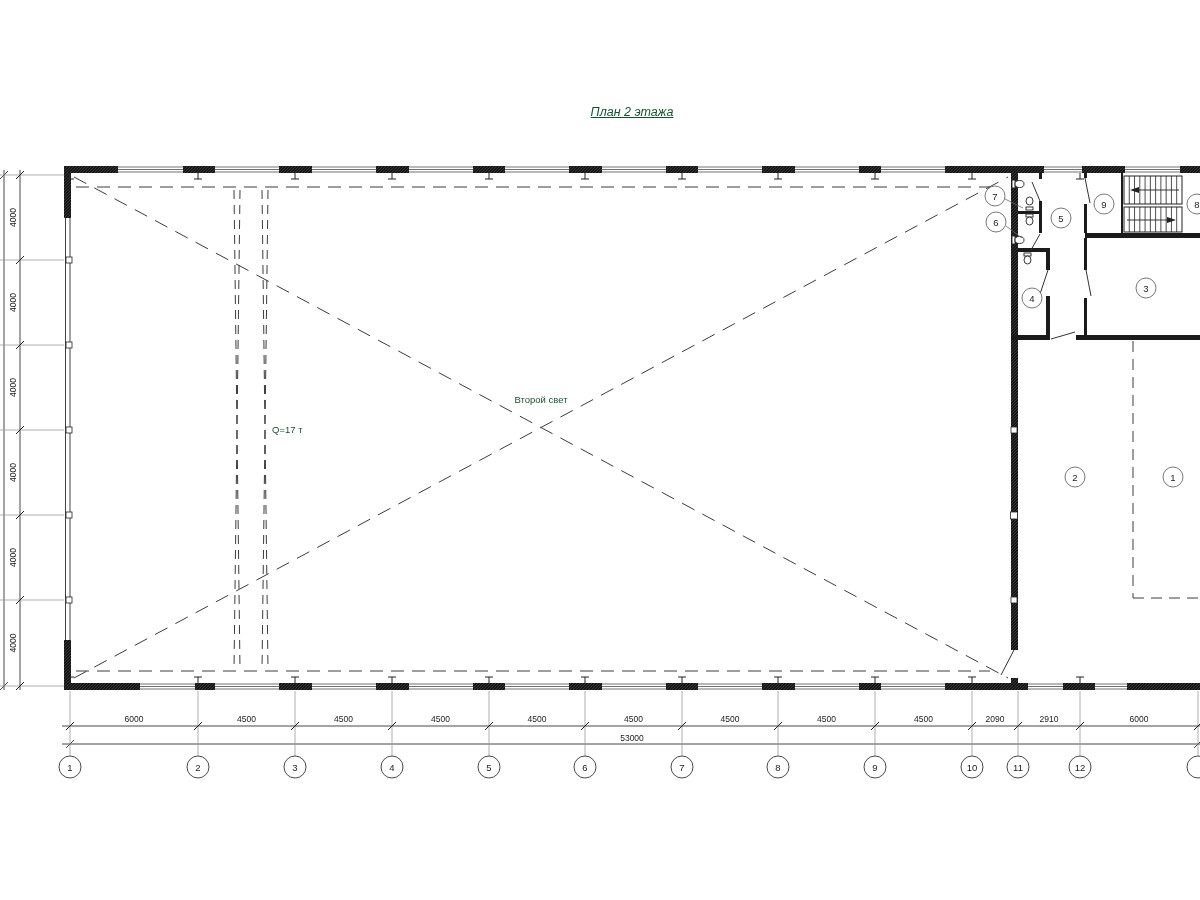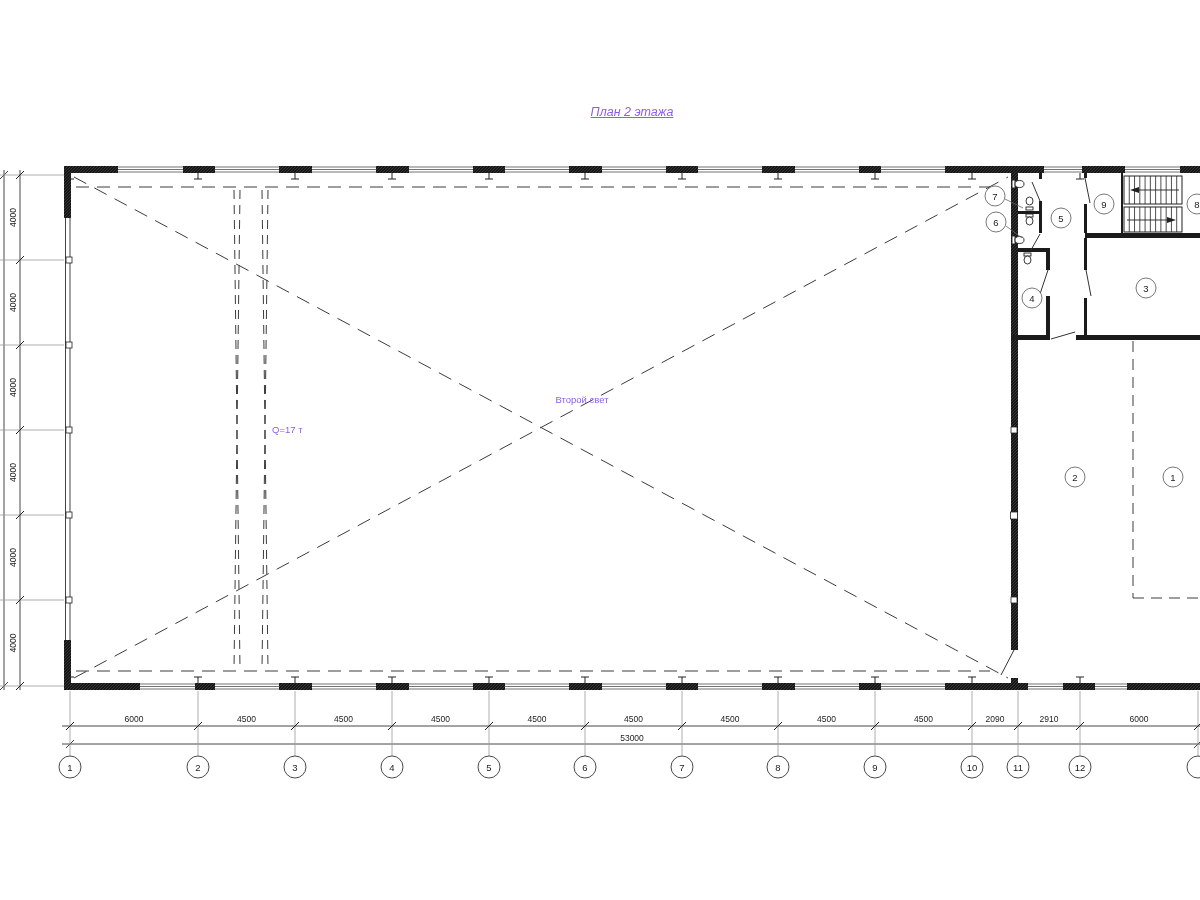--- a/index.html
+++ b/index.html
@@ -1,22 +1,22 @@
 <!DOCTYPE html>
 <html><head>
 <meta charset="utf-8">
 <style>
   html,body{margin:0;padding:0;background:#fff;}
   .sheet{position:relative;width:1200px;height:900px;background:#fff;overflow:hidden;
          font-family:"Liberation Sans",sans-serif;color:#1a1a1a;}
   svg{position:absolute;left:0;top:0;}
-  .lbl{position:absolute;white-space:nowrap;color:#8b5cf6;}
+  .lbl{position:absolute;white-space:nowrap;color:#14532d;}
   .title{font-size:12.5px;font-style:italic;text-decoration:underline;transform:translateX(-50%);}
   .small{font-size:9.5px;}
-  .center{transform:translateX(-50%);margin-left:41px;}
+  .center{transform:translateX(-50%);}
 </style>
 </head>
 <body>
 
 <div class="sheet">
 
   <svg width="1200" height="900" viewBox="0 0 1200 900">
     <defs>
       <pattern id="wallhatch" width="3" height="3" patternUnits="userSpaceOnUse">
         <rect width="3" height="3" fill="#161616"></rect>

